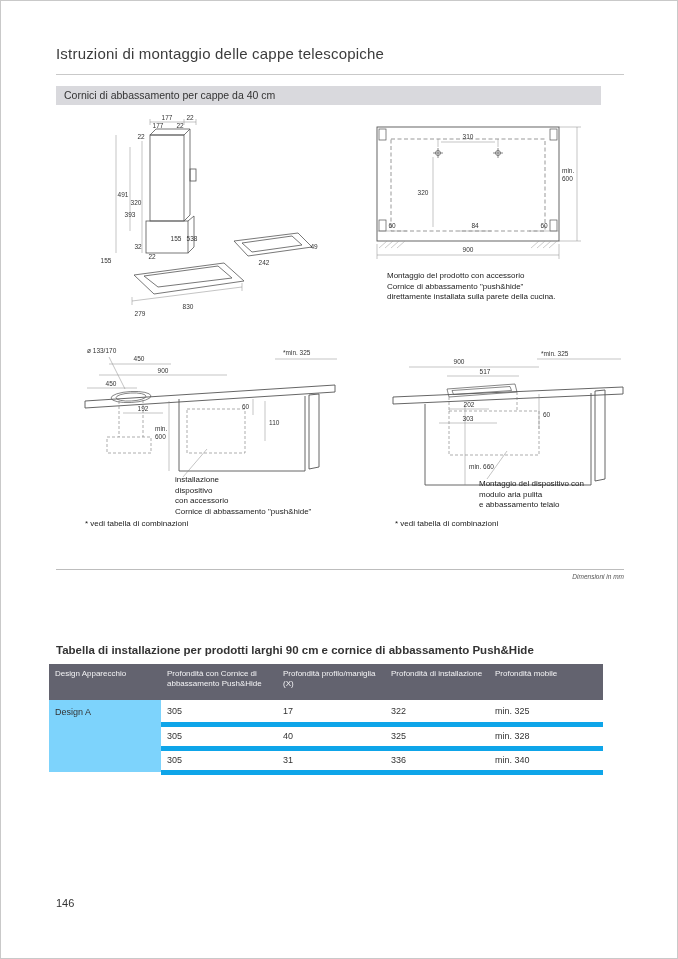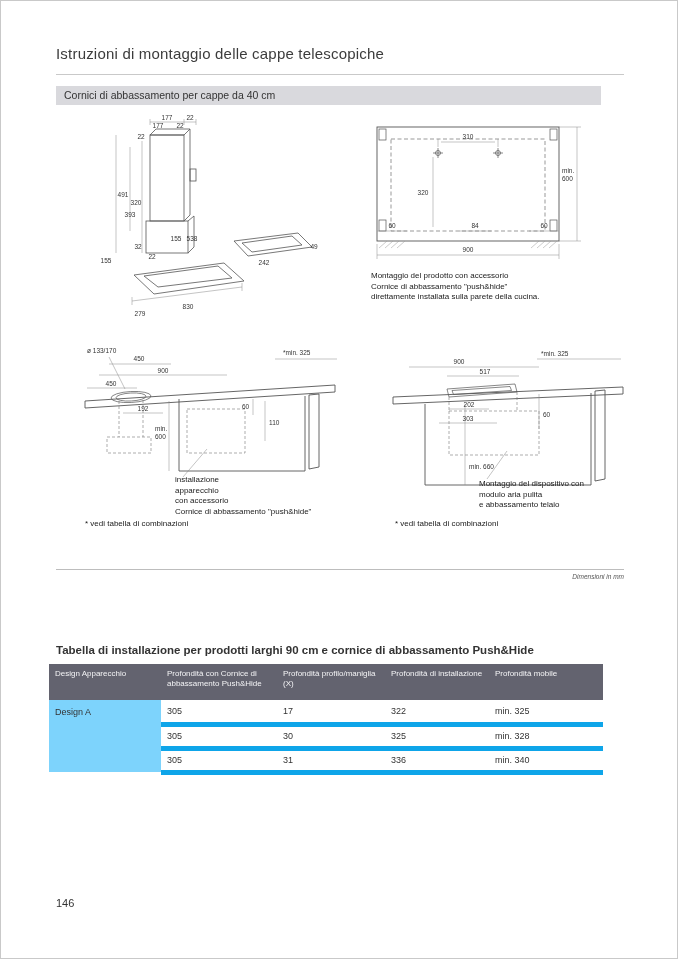--- a/index.html
+++ b/index.html
@@ -130,21 +130,21 @@
         <text x="105" y="20" text-anchor="middle">310</text>
         <text x="60" y="76" text-anchor="middle">320</text>
         <text x="199" y="54">min.</text>
         <text x="199" y="62">600</text>
         <text x="29" y="109" text-anchor="middle">60</text>
         <text x="112" y="109" text-anchor="middle">84</text>
         <text x="181" y="109" text-anchor="middle">60</text>
         <text x="105" y="133" text-anchor="middle">900</text>
       </g>
     </svg>
-    <div class="caption" style="left:8px; top:152px; width:220px;">
+    <div class="caption" style="left:24px; top:152px; width:220px;">
       <div>Montaggio del prodotto con accessorio</div>
       <div>Cornice di abbassamento "push&amp;hide"</div>
       <div>direttamente installata sulla parete della cucina.</div>
     </div>
   </div>
 
   <div class="fig" style="left:78px; top:338px; width:265px; height:195px;">
     <svg width="265" height="150" viewBox="0 0 265 150">
       <g stroke="#555" stroke-width="0.9" fill="none">
         <line x1="6" y1="62" x2="256" y2="46"></line>
@@ -188,21 +188,21 @@
         <text x="64" y="72" text-anchor="middle">192</text>
         <text x="204" y="16">*min. 325</text>
         <text x="76" y="92">min.</text>
         <text x="76" y="100">600</text>
         <text x="190" y="86">110</text>
         <text x="163" y="70">60</text>
       </g>
     </svg>
     <div class="caption" style="left:96px; top:136px; width:165px;">
       <div>installazione</div>
-      <div>apparecchio</div>
+      <div>dispositivo</div>
       <div>con accessorio</div>
       <div>Cornice di abbassamento "push&amp;hide"</div>
     </div>
     <div class="note" style="left:6px; top:180px;">* vedi tabella di combinazioni</div>
   </div>
 
   <div class="fig" style="left:388px; top:342px; width:240px; height:190px;">
     <svg width="240" height="150" viewBox="0 0 240 150">
       <g stroke="#555" stroke-width="0.9" fill="none">
         <line x1="4" y1="54" x2="234" y2="44"></line>
@@ -279,21 +279,21 @@
       <tr>
         <td class="first">Design A</td>
         <td>305</td>
         <td>17</td>
         <td>322</td>
         <td>min. 325</td>
       </tr>
       <tr>
         <td class="first"></td>
         <td>305</td>
-        <td>30</td>
+        <td>40</td>
         <td>325</td>
         <td>min. 328</td>
       </tr>
       <tr>
         <td class="first"></td>
         <td>305</td>
         <td>31</td>
         <td>336</td>
         <td>min. 340</td>
       </tr>

